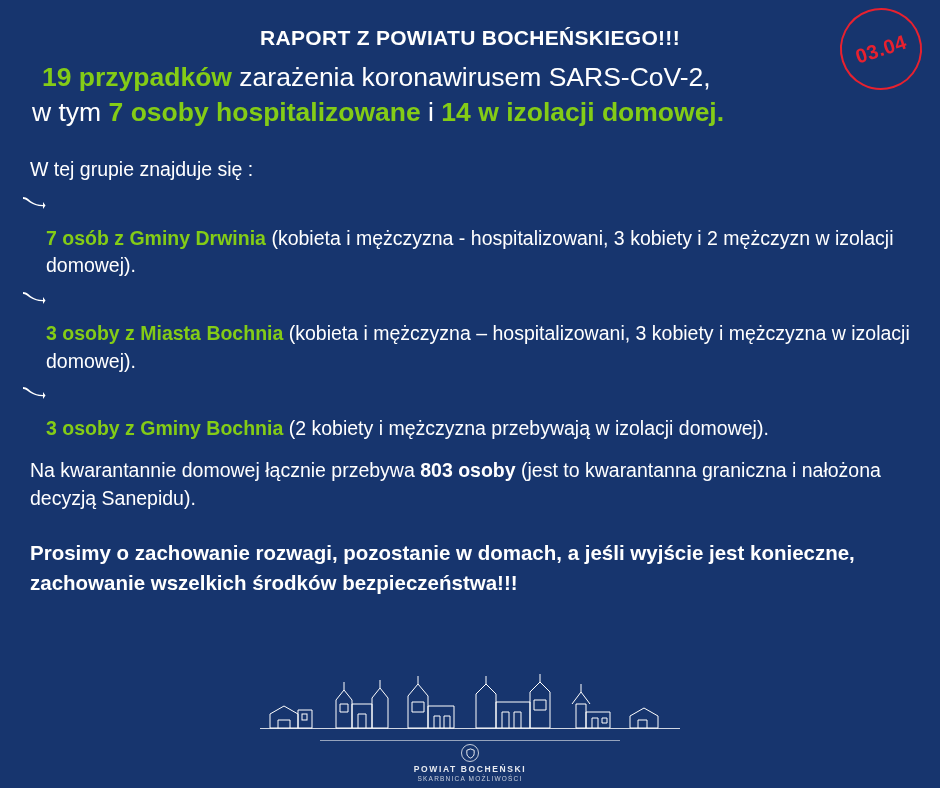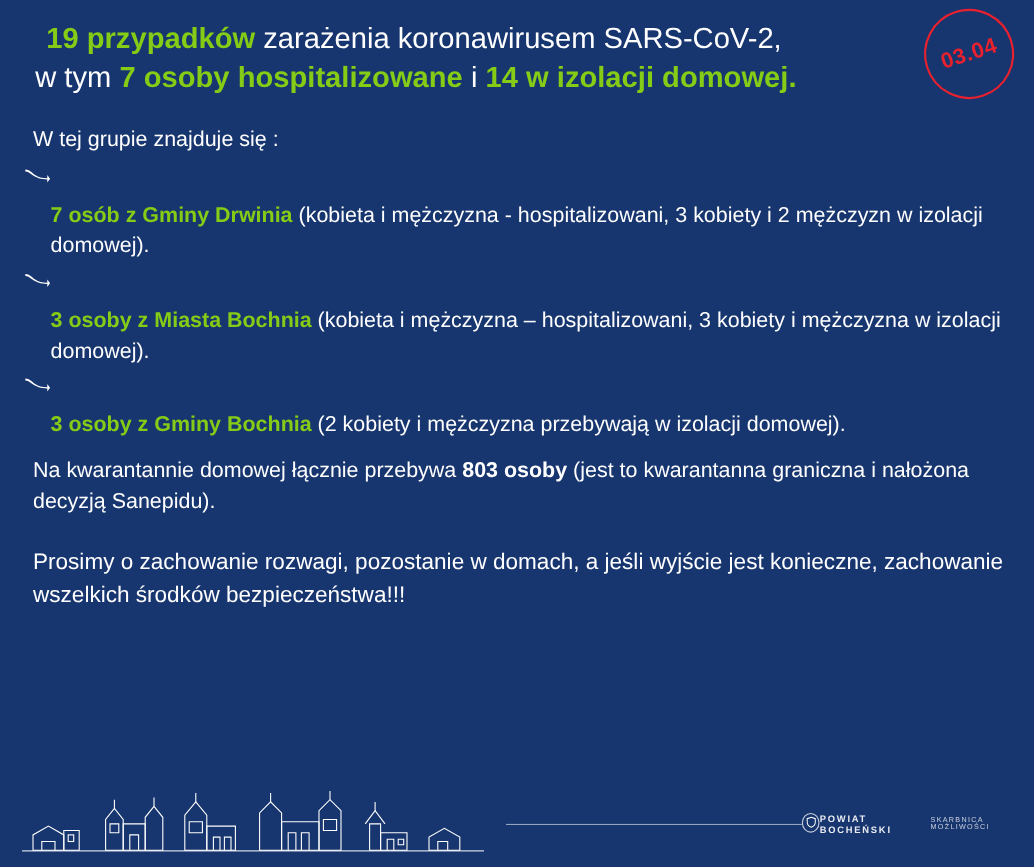--- a/index.html
+++ b/index.html
@@ -90,32 +90,32 @@
     margin-top: 39px;
   }
   .plain-para {
     font-size: 19.5px;
     line-height: 1.42;
     padding-left: 4px;
     margin-top: 14px;
   }
   .closing {
     font-size: 20.5px;
-    font-weight: normal;
+    font-weight: bold;
     line-height: 1.45;
     padding-left: 4px;
     margin-top: 26px;
   }
   .skyline-wrap {
     position: absolute;
     left: 0;
     right: 0;
     bottom: 6px;
     display: flex;
-    flex-direction: row;
+    flex-direction: column;
     align-items: center;
   }
   .crest-line {
     width: 300px;
     height: 1px;
     background: rgba(255,255,255,0.55);
     margin: 4px 0 3px 0;
   }
   .crest-emblem {
     width: 16px;
@@ -142,20 +142,21 @@
     margin-top: 1px;
   }
 </style>
 </head>
 <body>
 
 <div class="poster">
 
   <div class="date-stamp">03.04</div>
 
+  <div class="title">RAPORT Z POWIATU BOCHEŃSKIEGO!!!</div>
 
   <div class="headline">
     <div class="hl-1">
       <span class="red">19 przypadków</span><span> zarażenia koronawirusem SARS-CoV-2,</span>
     </div>
     <div>
       <span>w tym </span><span class="red">7 osoby hospitalizowane</span><span> i </span><span class="red">14 w izolacji domowej.</span>
     </div>
   </div>
 

